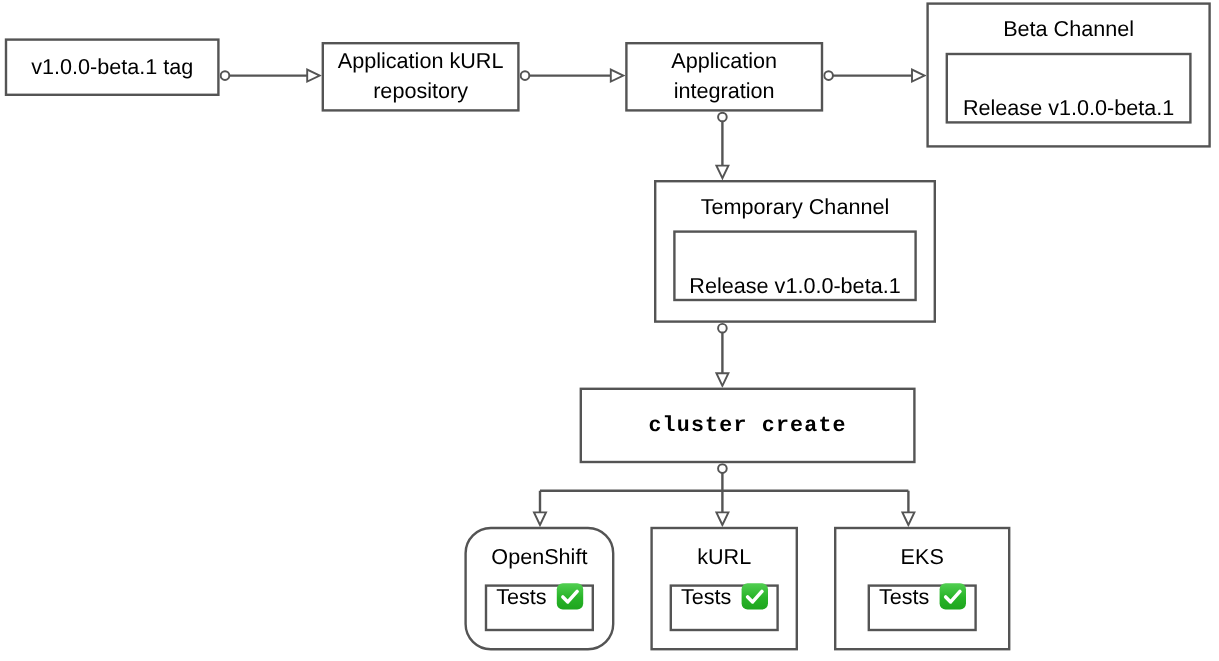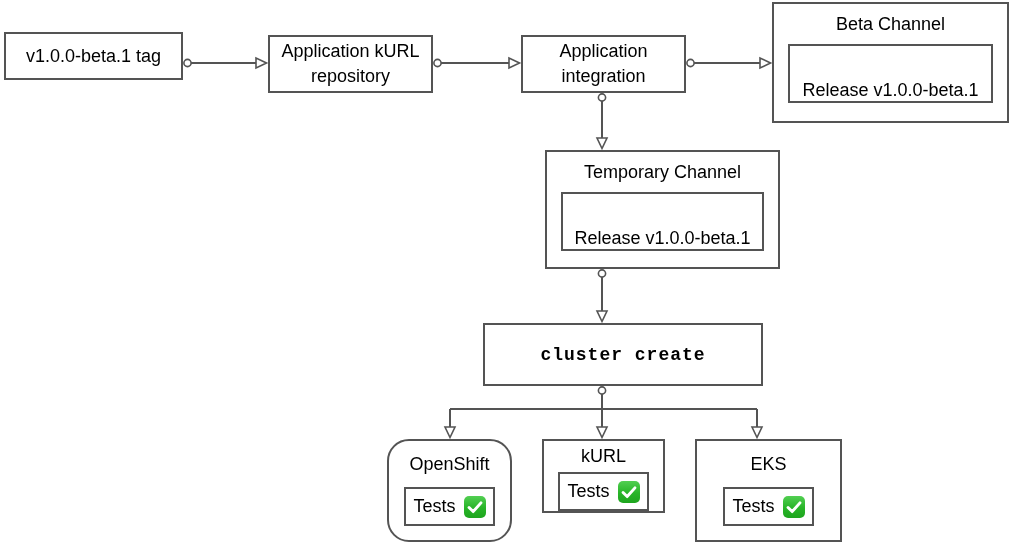--- a/index.html
+++ b/index.html
@@ -68,21 +68,21 @@
     height: 46px;
     display: flex;
     align-items: center;
     justify-content: center;
     font-size: 18px;
   }
   .tests-box {
     height: 39px;
     padding: 16px 7px;
     display: inline-flex;
-    align-items: center;
+    align-items: flex-end;
     justify-content: center;
     gap: 8px;
   }
   .check-badge {
     width: 22px;
     height: 22px;
     border-radius: 5px;
     background: linear-gradient(180deg, #52cf52 0%, #28b428 55%, #1ea51e 100%);
     display: inline-flex;
     align-items: center;
@@ -193,21 +193,21 @@
     <div class="inner-box tests-box">
       <span>Tests</span>
       <span class="check-badge">
         <svg width="22" height="22" viewBox="0 0 24 24">
           <path d="M5.5 12.5 L10 17 L18.5 7.5" stroke="#ffffff" stroke-width="3.2" fill="none" stroke-linecap="round" stroke-linejoin="round"></path>
         </svg>
       </span>
     </div>
   </div>
 
-  <div class="node container-node" style="left:542px; top:439px; width:123px; height:74px;">
+  <div class="node container-node" style="left:542px; top:439px; width:123px; height:103px;">
     <div class="platform-title">kURL</div>
     <div class="inner-box tests-box">
       <span>Tests</span>
       <span class="check-badge">
         <svg width="22" height="22" viewBox="0 0 24 24">
           <path d="M5.5 12.5 L10 17 L18.5 7.5" stroke="#ffffff" stroke-width="3.2" fill="none" stroke-linecap="round" stroke-linejoin="round"></path>
         </svg>
       </span>
     </div>
   </div>

